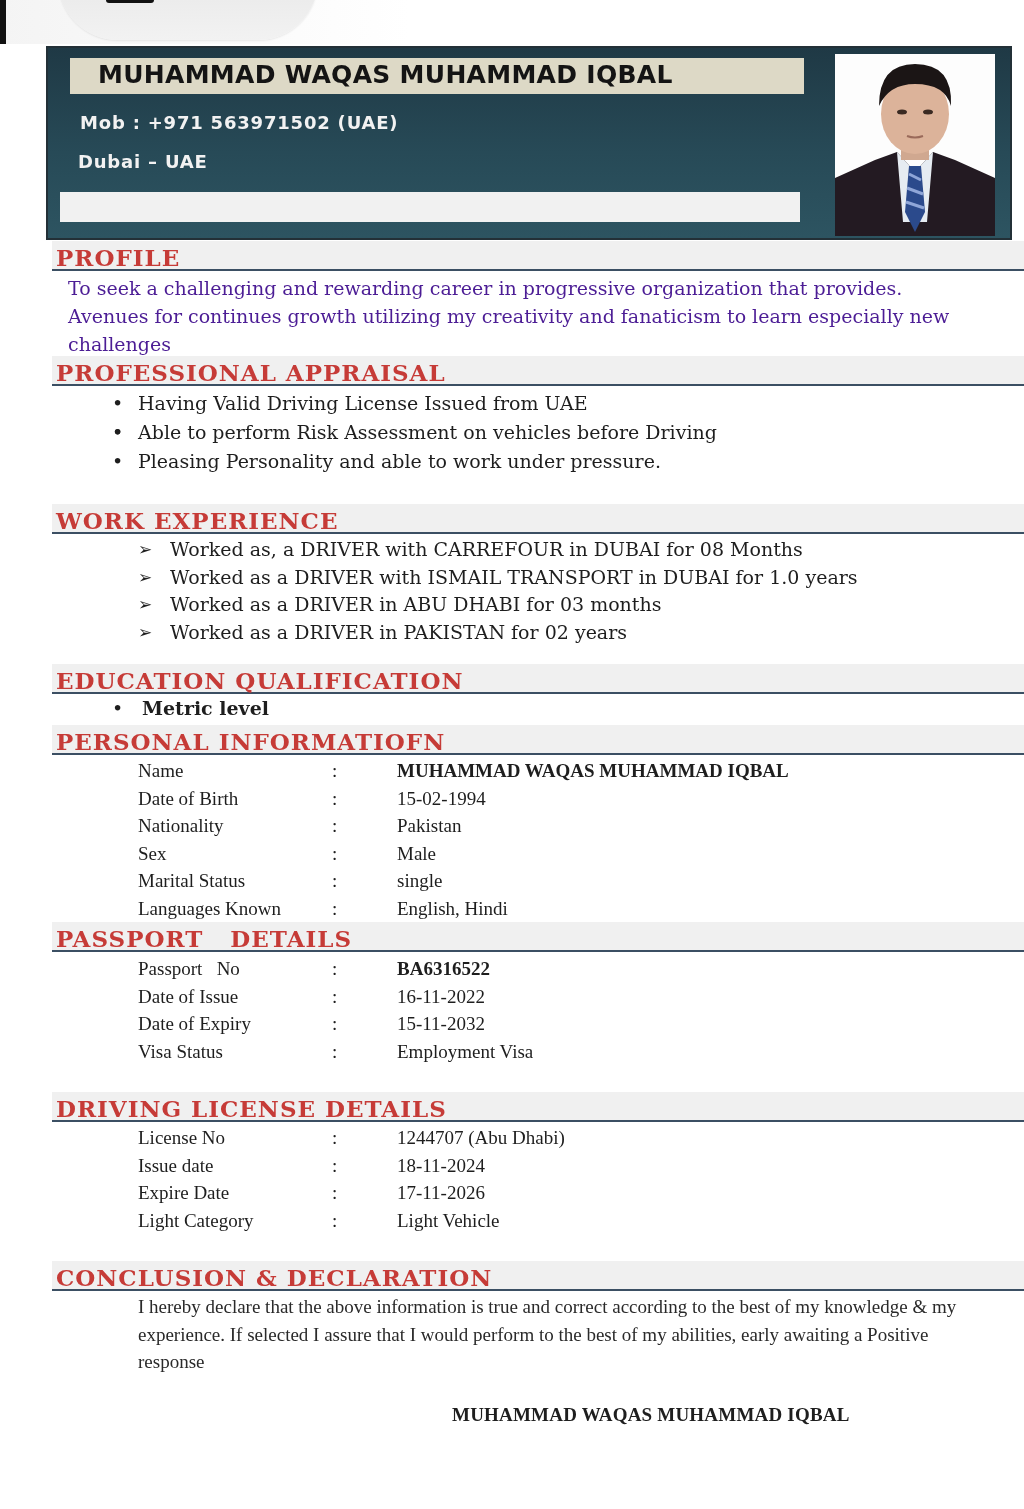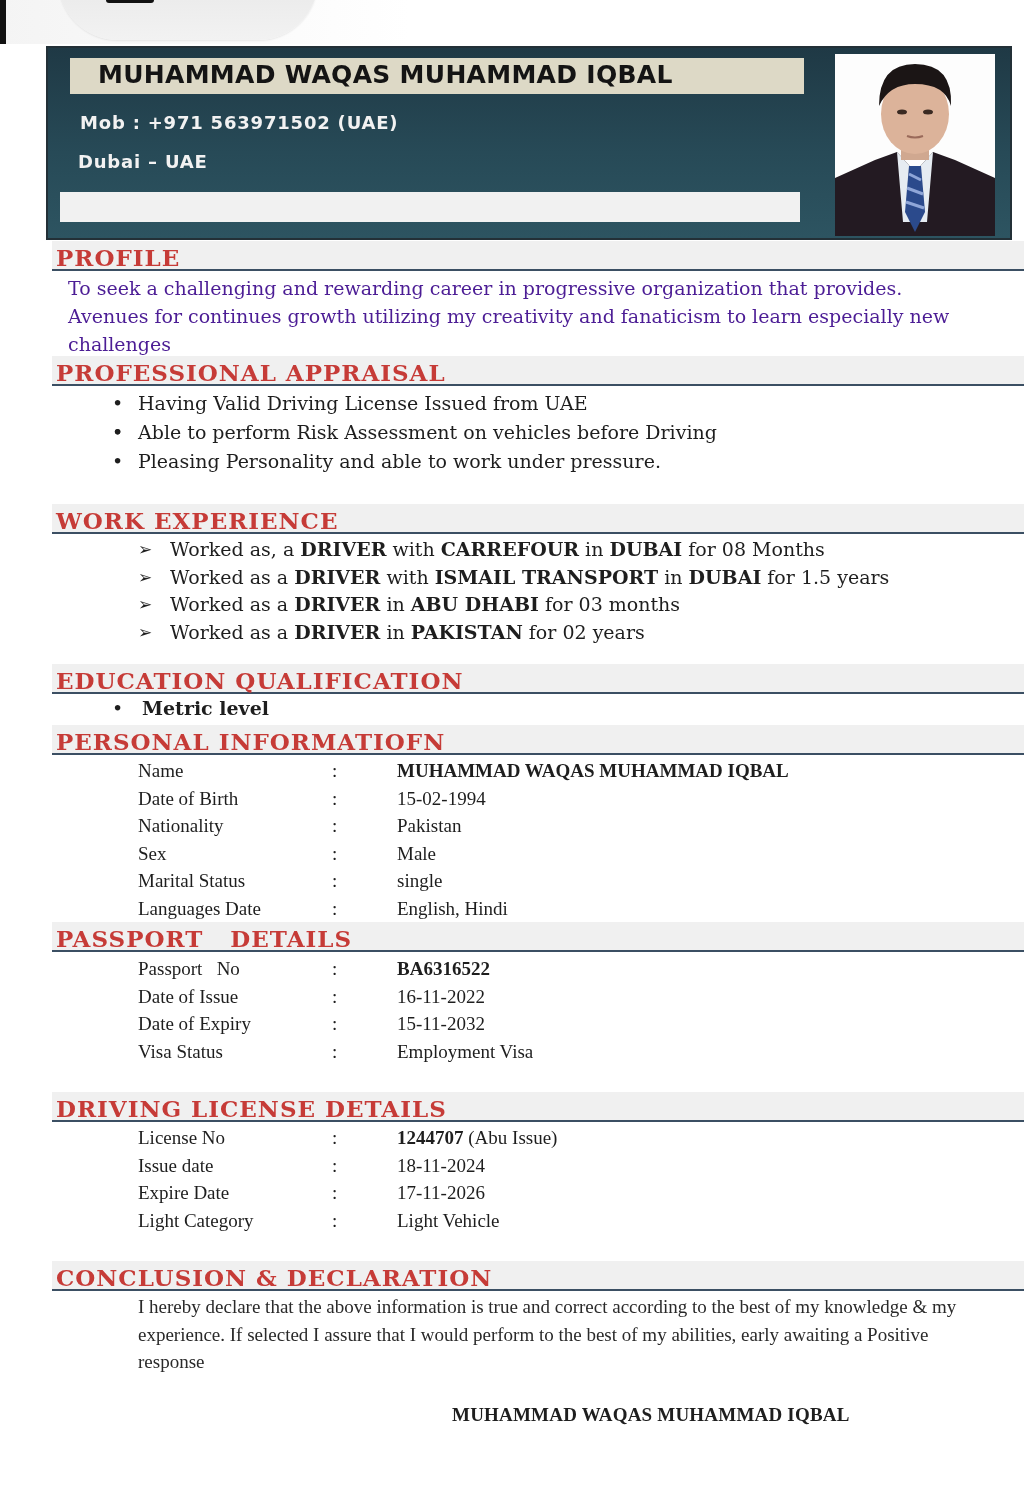--- a/index.html
+++ b/index.html
@@ -79,21 +79,21 @@
     position: absolute; font-size: 19px; line-height: 28px; color: #4c1d95;
     font-family: "DejaVu Serif", "Liberation Serif", serif;
   }
   .profile-text { left: 68px; top: 274px; width: 900px; }
   .bullet-list { position: absolute; left: 112px; margin: 0; padding: 0; list-style: none; }
   .bullet-list li { position: relative; padding-left: 26px; font-size: 19px; line-height: 29px; }
   .bullet-list li .dot { position: absolute; left: 0; top: 0; }
   .arrow-list { position: absolute; left: 138px; margin: 0; padding: 0; list-style: none; }
   .arrow-list li { position: relative; padding-left: 32px; font-size: 19px; line-height: 27.5px; }
   .arrow-list li .arrow { position: absolute; left: 0; top: 0; font-size: 17px; }
-  b { font-weight: bold; }
+  b { font-weight: normal; }
 
   .kv { position: absolute; left: 138px; }
   .kv .row { position: relative; height: 27.6px; font-size: 19px; line-height: 27.6px; font-family: "Liberation Serif", "DejaVu Serif", serif; }
   .kv .row .k { position: absolute; left: 0; white-space: nowrap; text-align: right; }
   .kv .row .c { position: absolute; left: 194px; }
   .kv .row .v { position: absolute; left: 259px; white-space: nowrap; }
   .kv .row .v.strong { font-weight: bold; }
 
   .declaration {
     position: absolute; left: 138px; top: 1293px; width: 830px;
@@ -156,21 +156,21 @@
   <li><span class="dot">•</span></li>
   <li><span class="dot">•</span><span>Able to perform Risk Assessment on vehicles before Driving</span></li>
   <li><span class="dot">•</span><span>Pleasing Personality and able to work under pressure.</span></li>
 </ul>
 
 <div class="sec" style="top:504px;">
   <span>WORK EXPERIENCE</span>
 </div>
 <ul class="arrow-list" style="top:536px;">
   <li><span class="arrow">➢</span><span>Worked as, a </span><b>DRIVER</b><span> with </span><b>CARREFOUR</b><span> in </span><b>DUBAI</b><span> for 08 Months</span></li>
-  <li><span class="arrow">➢</span><span>Worked as a </span><b>DRIVER</b><span> with </span><b>ISMAIL TRANSPORT</b><span> in </span><b>DUBAI</b><span> for 1.5 years</span></li>
+  <li><span class="arrow">➢</span><span>Worked as a </span><b>DRIVER</b><span> with </span><b>ISMAIL TRANSPORT</b><span> in </span><b>DUBAI</b><span> for 1.0 years</span></li>
   <li><span class="arrow">➢</span><span>Worked as a </span><b>DRIVER</b><span> in </span><b>ABU DHABI</b><span> for 03 months</span></li>
   <li><span class="arrow">➢</span><span>Worked as a </span><b>DRIVER</b><span> in </span><b>PAKISTAN</b><span> for 02 years</span></li>
 </ul>
 
 <div class="sec" style="top:664px;padding-left:27px;">
   <span>EDUCATION QUALIFICATION</span>
 </div>
 <div class="edu-item">
   <span class="dot">•</span><span>Metric level</span>
 </div>
@@ -198,21 +198,21 @@
       <span class="k">Sex</span>
       <span class="c">:</span>
       <span class="v">Male</span>
     </div>
   <div class="row">
       <span class="k">Marital Status</span>
       <span class="c">:</span>
       <span class="v">single</span>
     </div>
   <div class="row">
-      <span class="k">Languages Date</span>
+      <span class="k">Languages Known</span>
       <span class="c">:</span>
       <span class="v">English, Hindi</span>
     </div>
 </div>
 
 <div class="sec" style="top:922px;">
   <span style="white-space:pre;">PASSPORT   DETAILS</span>
 </div>
 <div class="kv" style="top:955px;">
   <div class="row">
@@ -237,21 +237,21 @@
     </div>
 </div>
 
 <div class="sec" style="top:1092px;">
   <span>DRIVING LICENSE DETAILS</span>
 </div>
 <div class="kv" style="top:1124px;">
   <div class="row">
       <span class="k">License No</span>
       <span class="c">:</span>
-      <span class="v"><b>1244707</b><span> (Abu Issue)</span></span>
+      <span class="v"><b>1244707</b><span> (Abu Dhabi)</span></span>
     </div>
   <div class="row">
       <span class="k">Issue date</span>
       <span class="c">:</span>
       <span class="v">18-11-2024</span>
     </div>
   <div class="row">
       <span class="k">Expire Date</span>
       <span class="c">:</span>
       <span class="v">17-11-2026</span>

